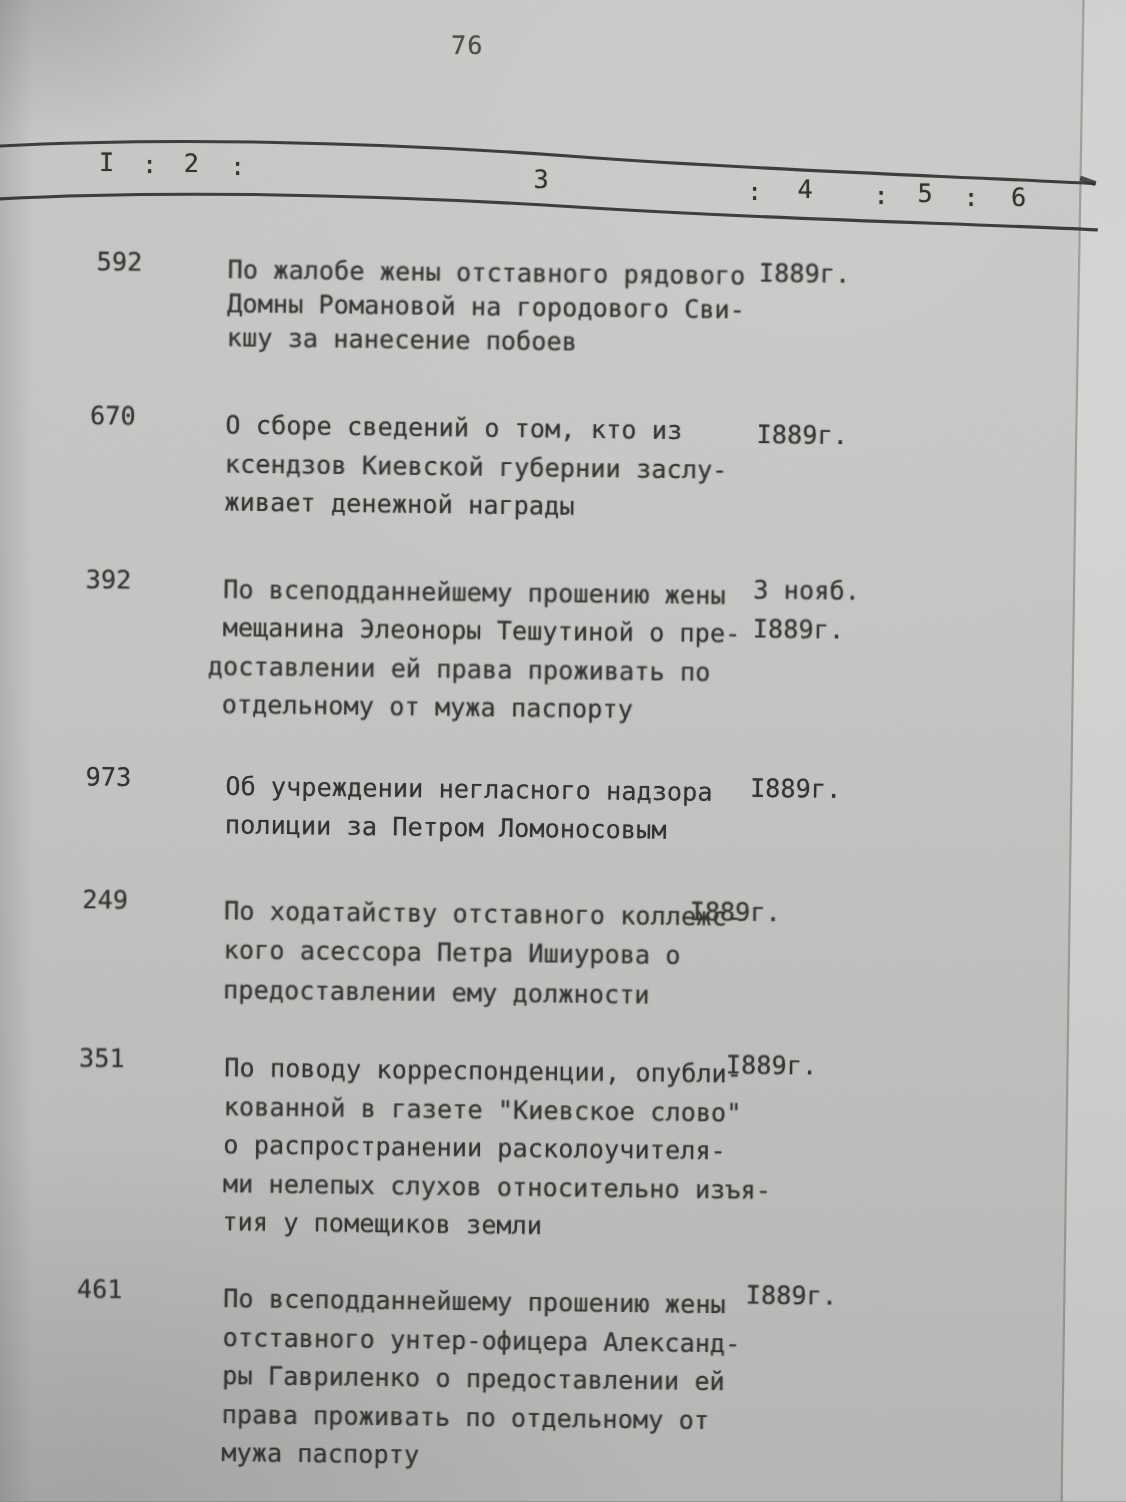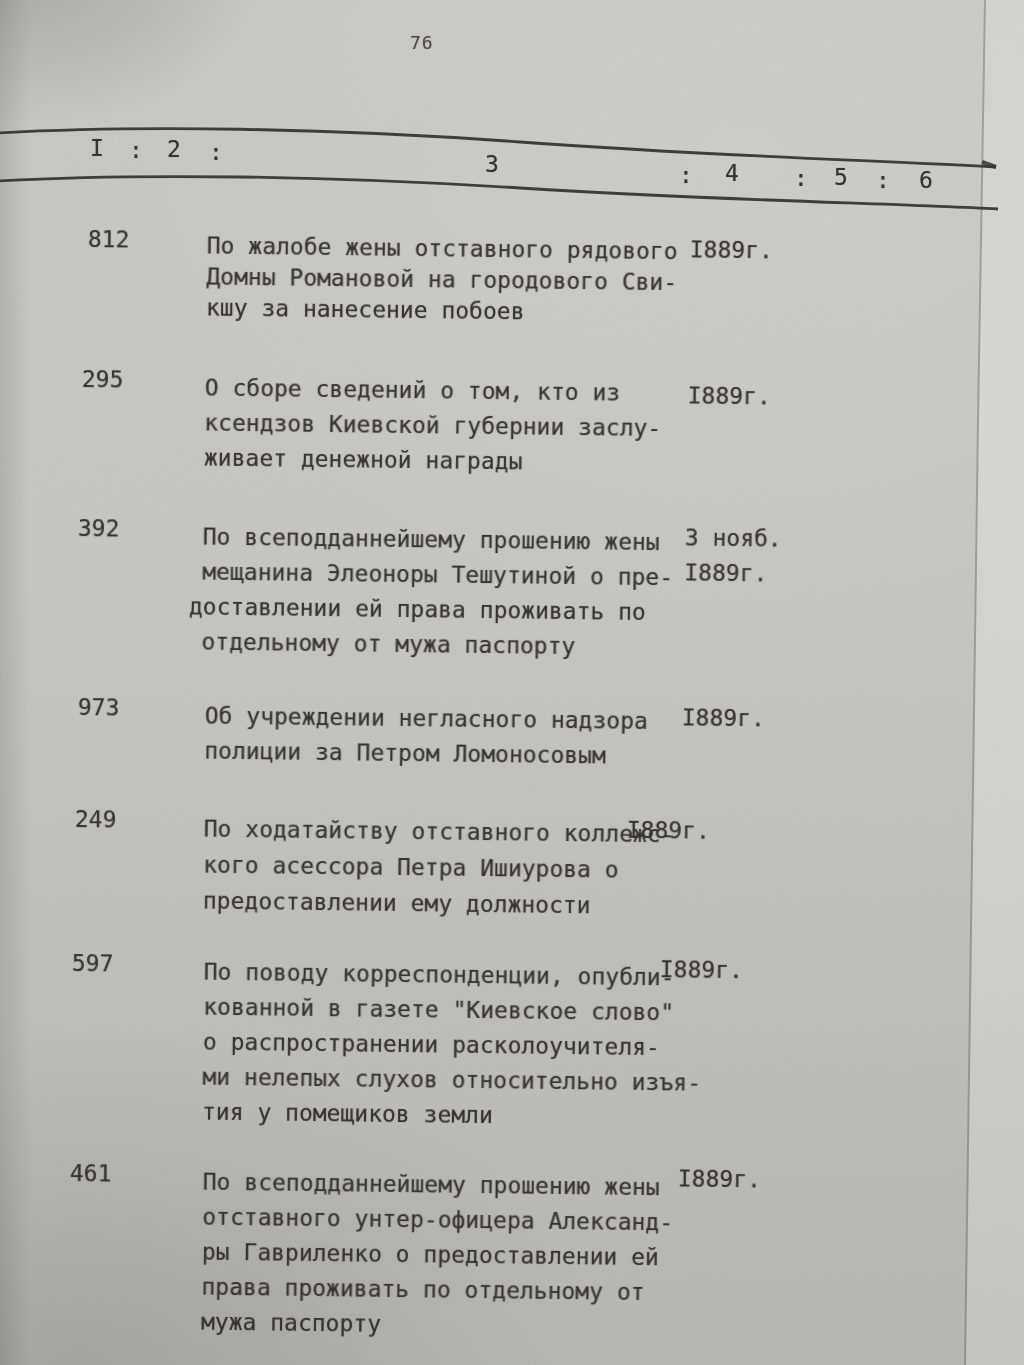--- a/index.html
+++ b/index.html
@@ -21,21 +21,21 @@
     background:linear-gradient(to bottom,#d3d3d1 0%,#d7d7d5 28%,#d0d0ce 65%,#c5c5c3 100%);
   }
   .edge-seam{
     position:absolute;inset:0;pointer-events:none;
     clip-path:polygon(984px 0, 988px 0, 968px 1365px, 964px 1365px, 977px 420px);
     background:rgba(80,80,78,0.35);
   }
   .rules{position:absolute;left:0;top:0;pointer-events:none;}
   .ink{color:#2c2a28;text-shadow:0 0 1px rgba(44,42,40,0.55);opacity:.94;}
   .page-number{
-    position:absolute;left:410px;top:25px;font-size:18px;line-height:35px;
+    position:absolute;left:410px;top:25px;font-size:23px;line-height:35px;
     color:#504e4b;text-shadow:0 0 1px rgba(80,78,75,0.5);letter-spacing:1px;
   }
   .hcell{position:absolute;font-size:23px;line-height:23px;color:#36342f;text-shadow:0 0 1px rgba(54,52,47,0.5);}
   .h0{left:90px;top:137px}.h1{left:129px;top:139px}.h2{left:167px;top:138px}.h3{left:209px;top:141px}
   .h4{left:485px;top:153px}.h5{left:679px;top:164px}.h6{left:725px;top:162px}.h7{left:794px;top:167px}
   .h8{left:834px;top:166px}.h9{left:876px;top:169px}.h10{left:919px;top:169px}
   .entry{position:absolute;transform:rotate(0.7deg);transform-origin:0 0;font-size:23px;}
   .entry .num{position:absolute;left:0;top:-7px;line-height:35px;}
   .entry .body{position:absolute;top:0;line-height:35px;white-space:pre;}
   .entry .dates{position:absolute;line-height:35px;white-space:pre;}
@@ -74,46 +74,46 @@
     <span class="hcell h5">:</span>
     <span class="hcell h6">4</span>
     <span class="hcell h7">:</span>
     <span class="hcell h8">5</span>
     <span class="hcell h9">:</span>
     <span class="hcell h10">6</span>
   </div>
 
   <div id="entries">
       <div class="entry ink e0">
-    <div class="num">812</div>
+    <div class="num">592</div>
     <div class="body"><div class="line l0">По жалобе жены отставного рядового</div><div class="line l1">Домны Романовой на городового Сви-</div><div class="line l2">кшу за нанесение побоев</div></div>
     <div class="dates"><div class="date-line">I889г.</div></div>
   </div>
       <div class="entry ink e1">
-    <div class="num">295</div>
+    <div class="num">670</div>
     <div class="body"><div class="line l0">О сборе сведений о том, кто из</div><div class="line l1">ксендзов Киевской губернии заслу-</div><div class="line l2">живает денежной награды</div></div>
     <div class="dates"><div class="date-line">I889г.</div></div>
   </div>
       <div class="entry ink e2">
     <div class="num">392</div>
     <div class="body"><div class="line l0">По всеподданнейшему прошению жены</div><div class="line l1">мещанина Элеоноры Тешутиной о пре-</div><div class="line l2">доставлении ей права проживать по</div><div class="line l3">отдельному от мужа паспорту</div></div>
     <div class="dates"><div class="date-line">3 нояб.</div><div class="date-line">I889г.</div></div>
   </div>
       <div class="entry ink e3">
     <div class="num">973</div>
     <div class="body"><div class="line l0">Об учреждении негласного надзора</div><div class="line l1">полиции за Петром Ломоносовым</div></div>
     <div class="dates"><div class="date-line">I889г.</div></div>
   </div>
       <div class="entry ink e4">
     <div class="num">249</div>
     <div class="body"><div class="line l0">По ходатайству отставного коллежс-</div><div class="line l1">кого асессора Петра Ишиурова о</div><div class="line l2">предоставлении ему должности</div></div>
     <div class="dates"><div class="date-line">I889г.</div></div>
   </div>
       <div class="entry ink e5">
-    <div class="num">597</div>
+    <div class="num">351</div>
     <div class="body"><div class="line l0">По поводу корреспонденции, опубли-</div><div class="line l1">кованной в газете "Киевское слово"</div><div class="line l2">о распространении расколоучителя-</div><div class="line l3">ми нелепых слухов относительно изъя-</div><div class="line l4">тия у помещиков земли</div></div>
     <div class="dates"><div class="date-line">I889г.</div></div>
   </div>
       <div class="entry ink e6">
     <div class="num">461</div>
     <div class="body"><div class="line l0">По всеподданнейшему прошению жены</div><div class="line l1">отставного унтер-офицера Александ-</div><div class="line l2">ры Гавриленко о предоставлении ей</div><div class="line l3">права проживать по отдельному от</div><div class="line l4">мужа паспорту</div></div>
     <div class="dates"><div class="date-line">I889г.</div></div>
   </div>
     </div>
 

